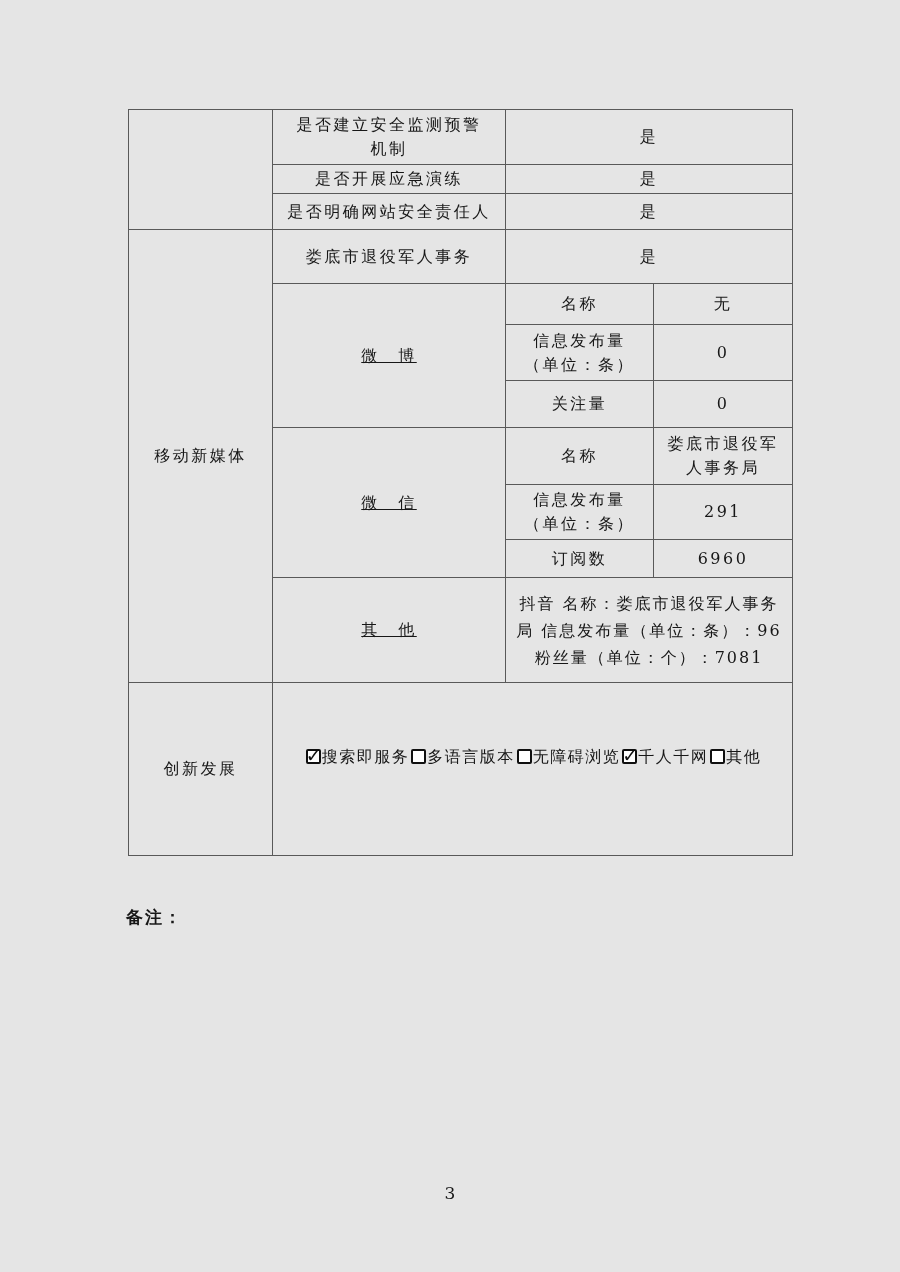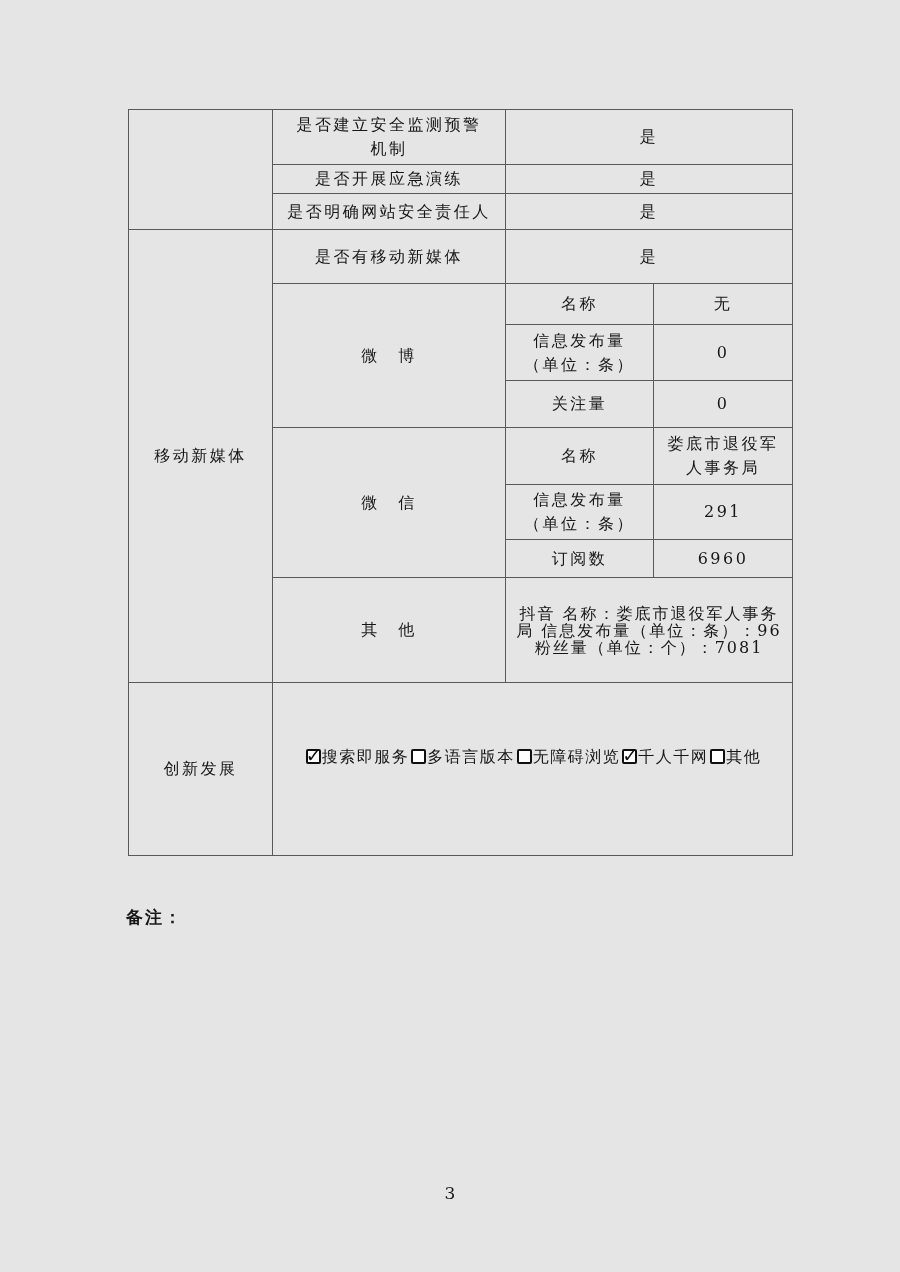--- a/index.html
+++ b/index.html
@@ -15,22 +15,22 @@
     position:absolute; left:128px; top:109px; width:665px;
     border-collapse:collapse; table-layout:fixed;
   }
   td {
     border:1px solid #595959;
     font-size:16px; letter-spacing:2.5px;
     text-align:center; vertical-align:middle;
     line-height:24px; white-space:pre-line;
     padding:2px 4px; overflow:hidden;
   }
-  td.media-name { letter-spacing:2.5px; }
-  td.other-value { line-height:17px; letter-spacing:2px; }
+  td.media-name { letter-spacing:2.5px;text-decoration:underline; }
+  td.other-value { line-height:27px; letter-spacing:2px; }
   td.innov-cell { white-space:nowrap; letter-spacing:1.5px; padding-bottom:26px; }
 
   .opt { display:inline-block; white-space:nowrap; }
   .cb {
     display:inline-block; width:15px; height:15px;
     border:2.5px solid #0f0f0f; border-radius:2px;
     vertical-align:-2px; margin:0 1px 0 2px; position:relative;
     background:#fff;
   }
   .cb.checked::after {
@@ -73,21 +73,21 @@
       <td>是否开展应急演练</td>
       <td colspan="2">是</td>
     </tr>
     <tr style="height:36px">
       <td>是否明确网站安全责任人</td>
       <td colspan="2">是</td>
     </tr>
 
     <tr style="height:54px">
       <td rowspan="8">移动新媒体</td>
-      <td>是否有移动新媒体</td>
+      <td>娄底市退役军人事务</td>
       <td colspan="2">是</td>
     </tr>
 
     <tr style="height:41px">
       <td rowspan="3" class="media-name">微　博</td>
       <td>名称</td>
       <td>无</td>
     </tr>
     <tr style="height:56px">
       <td>信息发布量

